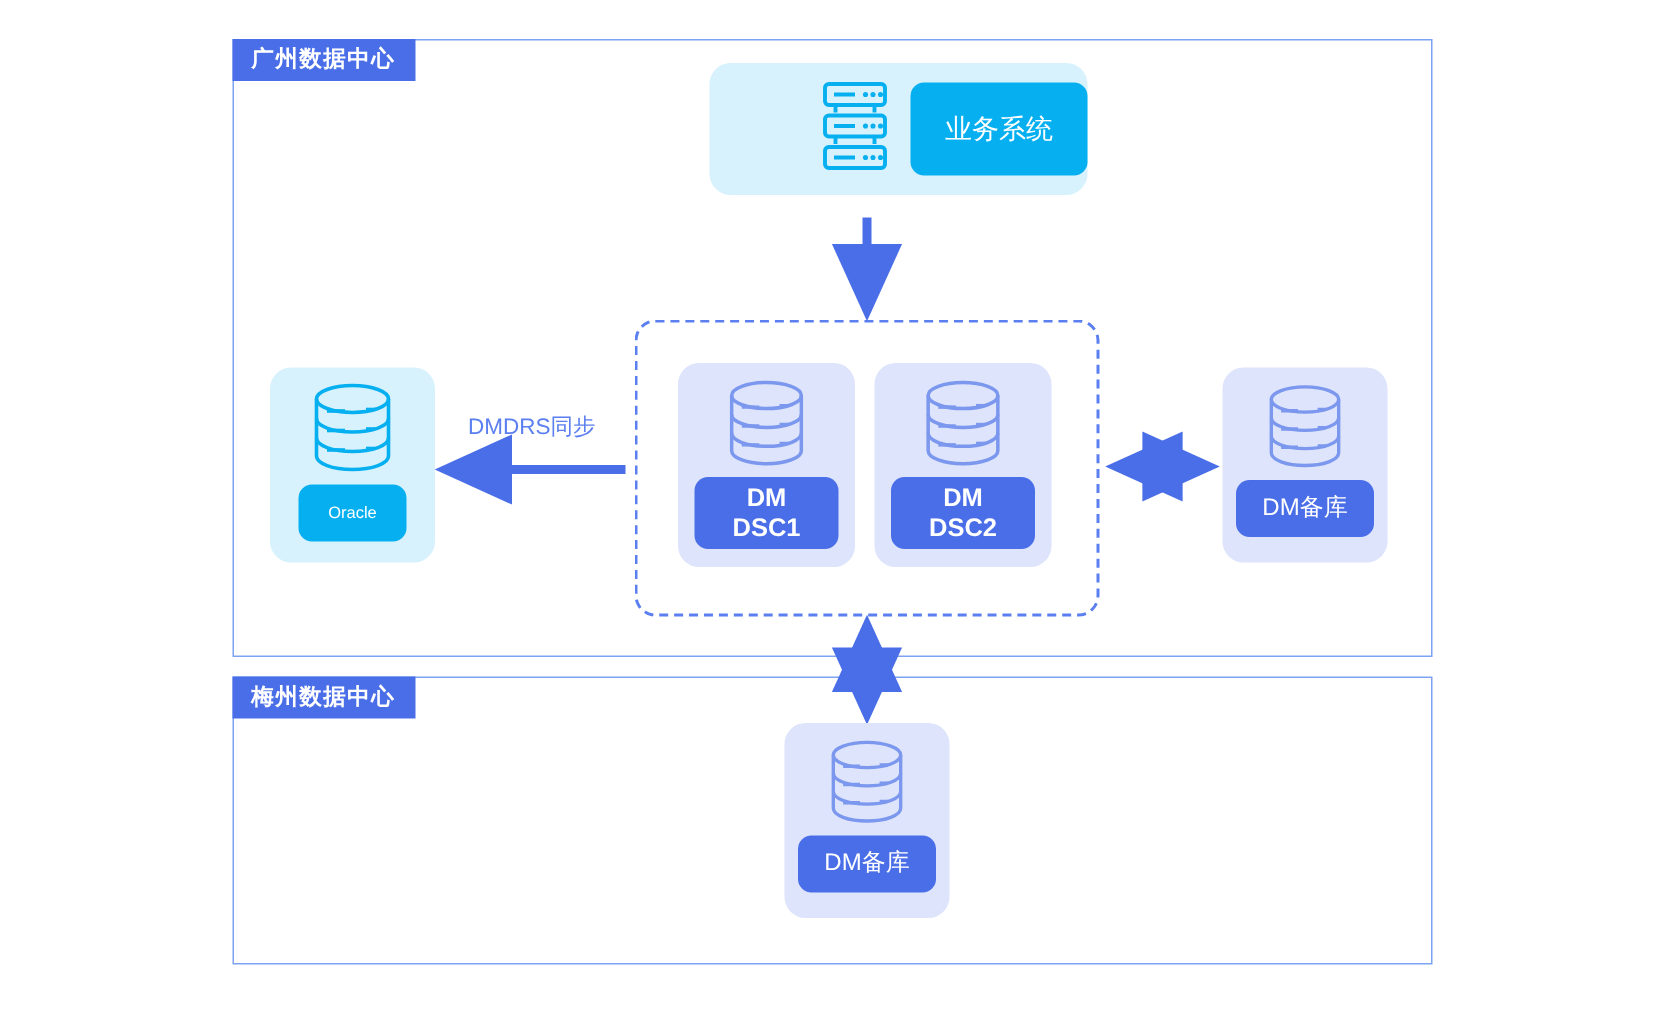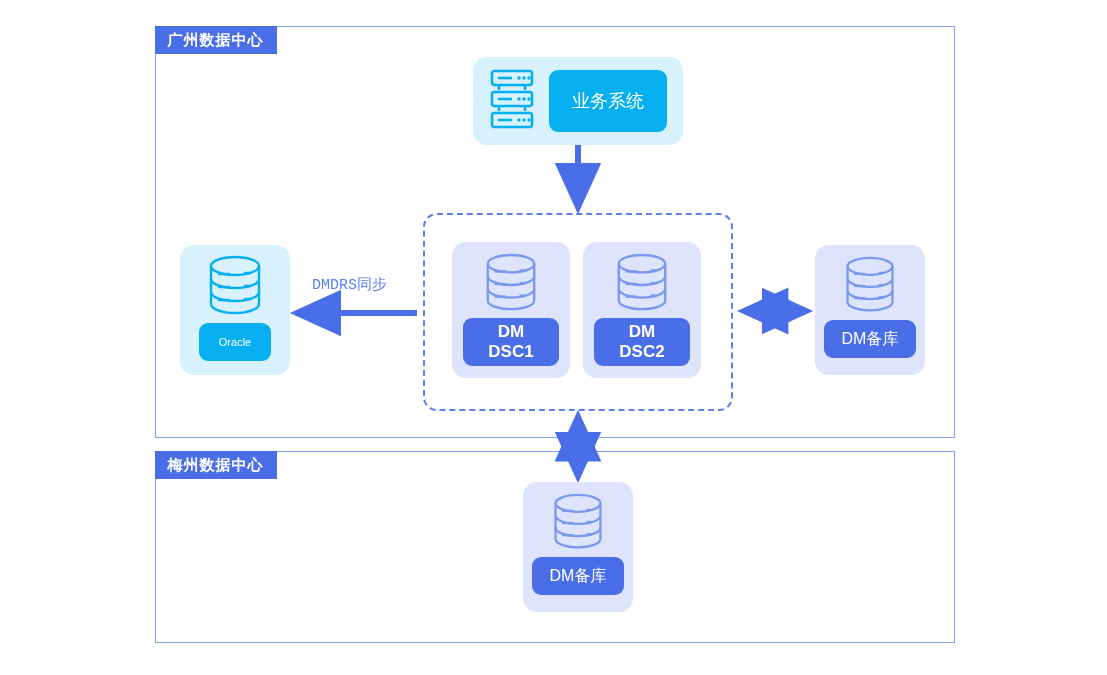--- a/index.html
+++ b/index.html
@@ -26,22 +26,22 @@
         align-items:center;justify-content:flex-start;box-sizing:border-box;}
   .node.cyan{background:#d7f2fc;}
   .node.lav{background:#dde4fb;}
 
   .node-label{border-radius:9px;color:#ffffff;display:flex;align-items:center;justify-content:center;
               text-align:center;line-height:1.16;box-sizing:border-box;font-weight:400;}
   .node-label.cyan{background:#06b0f0;}
   .node-label.blue{background:#4a6ee8;}
 
   
-  #node-biz{left:473px;top:57px;width:210px;height:88px;border-radius:14px;
-            flex-direction:row;align-items:center;justify-content:center;gap:14px;background:#d7f2fc;}
+  #node-biz{left:473px;top:42px;width:252px;height:88px;border-radius:14px;
+            flex-direction:row;align-items:center;justify-content:flex-end;gap:14px;background:#d7f2fc;}
   #node-biz .node-label{width:118px;height:62px;font-size:18px;}
 
   
   #node-oracle{left:180px;top:245px;width:110px;height:130px;}
   #node-oracle .icon-wrap{margin-top:9px;}
   #node-oracle .node-label{width:72px;height:38px;font-size:11px;margin-top:3px;}
 
   
   #node-dsc1{left:452px;top:242px;width:118px;height:136px;}
   #node-dsc2{left:583px;top:242px;width:118px;height:136px;}
@@ -52,21 +52,21 @@
   #node-standby-gz .node-label{width:92px;height:38px;font-size:16px;margin-top:3px;}
 
   
   #node-standby-mz{left:523px;top:482px;width:110px;height:130px;}
   #node-standby-mz .node-label{width:92px;height:38px;font-size:16px;margin-top:3px;}
 
   .icon-wrap{display:flex;align-items:center;justify-content:center;margin-top:10px;}
 
   
   .edge-label{position:absolute;color:#5b7ff0;font-size:15px;white-space:nowrap;}
-  #label-dmdrs{left:312px;top:275px;font-family:Liberation Mono, monospace;}
+  #label-dmdrs{left:312px;top:275px;}
 
   svg.overlay{position:absolute;left:0;top:0;width:1107px;height:675px;pointer-events:none;}
 </style>
 </head>
 <body>
 
 <div class="canvas">
 
   <div class="dc-frame" id="frame-gz">
     <div class="dc-tag">广州数据中心</div>

